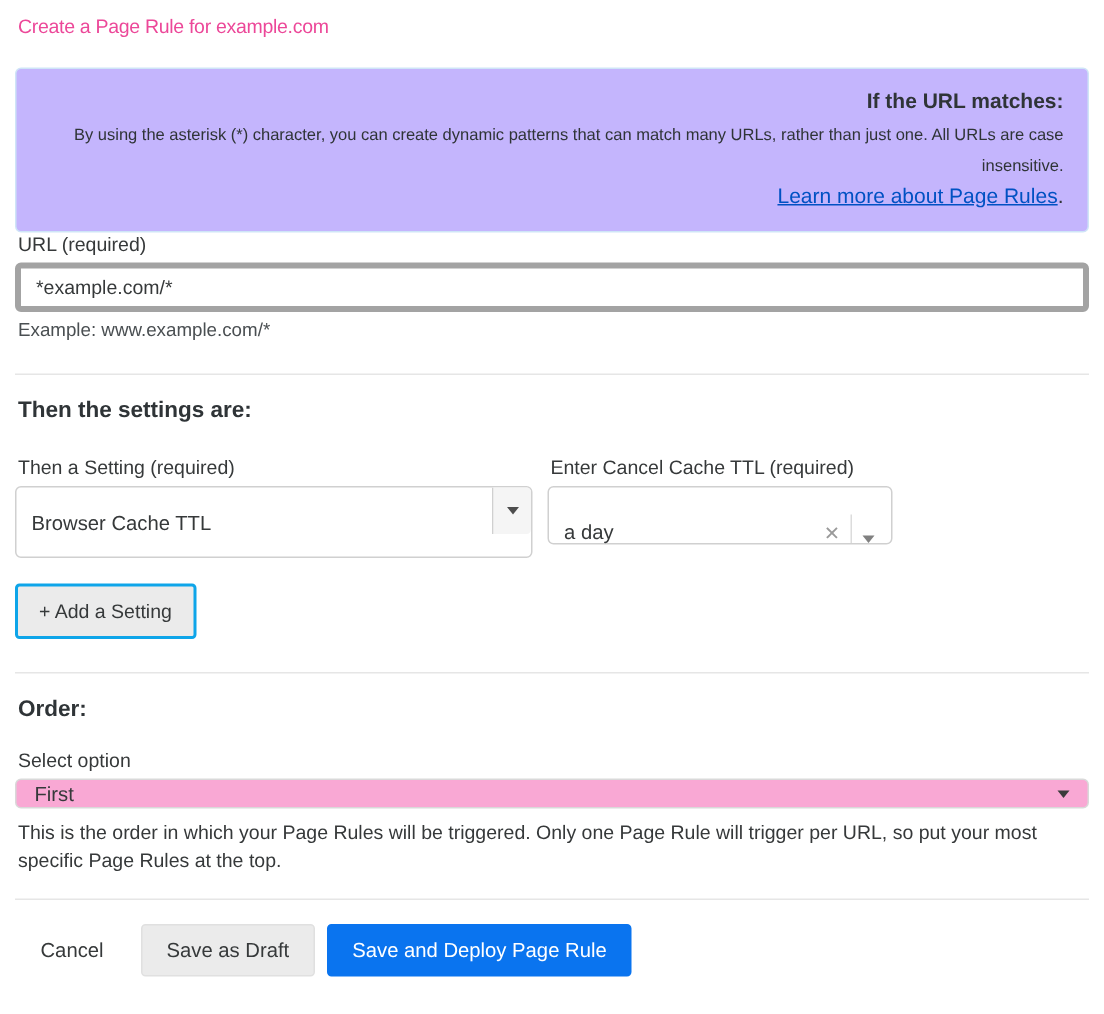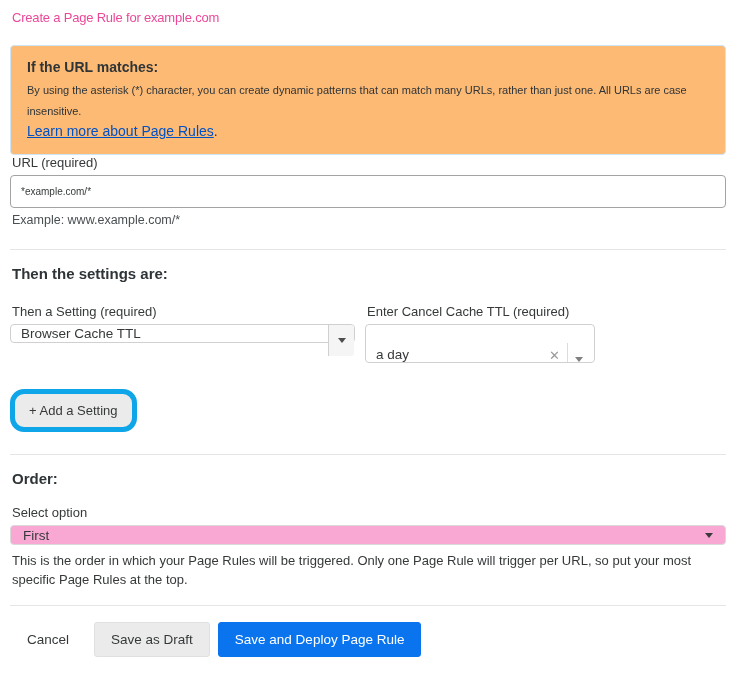--- a/index.html
+++ b/index.html
@@ -23,24 +23,25 @@
     font-size: 13px;
     font-weight: normal;
     color: #ec4899;
     margin: 10px 0 0 2px;
     letter-spacing: -0.2px;
   }
 
   
   .callout {
     margin-top: 20px;
-    background: #fdba74;
+    background: #c4b5fd;
     border: 1px solid #cfe5f7;
     border-radius: 4px;
     padding: 13px 16px 14px 16px;
+    text-align: right;
   }
   .callout-title {
     font-weight: bold;
     font-size: 14px;
     color: #2f3437;
     margin-bottom: 5px;
   }
   .callout-text {
     font-size: 11px;
     line-height: 21px;
@@ -62,24 +63,24 @@
   }
   .helper-text {
     font-size: 12.5px;
     color: #4a4f52;
     margin: 5px 0 0 2px;
   }
 
   .text-input {
     width: 100%;
     height: 33px;
-    border: 1px solid #a3a3a3;
+    border: 4px solid #a3a3a3;
     border-radius: 4px;
     padding: 0 10px;
-    font-size: 10px;
+    font-size: 13px;
     color: #36393a;
     font-family: "Liberation Sans", sans-serif;
     background: #fff;
     outline: none;
   }
   .url-block { }
 
   hr.sep {
     border: none;
     border-top: 1px solid #e6e6e6;
@@ -102,21 +103,21 @@
   .col-setting { width: 345px; }
   .col-ttl { width: 230px; margin-left: 10px; }
 
   .select-wrap {
     position: relative;
     width: 100%;
     height: 33px;
   }
   .select-box {
     width: 100%;
-    height: 19px;
+    height: 48px;
     border: 1px solid #d0d0d0;
     border-radius: 4px;
     background: #fff;
     display: flex;
     align-items: center;
     padding: 0 10px;
     font-size: 13.5px;
     color: #36393a;
   }
   .select-arrow-btn {
@@ -169,22 +170,22 @@
     margin-right: 7px;
     width: 0; height: 0;
     border-left: 4px solid transparent;
     border-right: 4px solid transparent;
     border-top: 5px solid #808080;
   }
 
   .add-setting-btn {
     margin-top: 26px;
     background: #ebebeb;
-    border: 5px solid #0ea5e9;
-    border-radius: 14px;
+    border: 2px solid #0ea5e9;
+    border-radius: 3px;
     font-size: 13px;
     color: #36393a;
     padding: 9px 14px;
     font-family: "Liberation Sans", sans-serif;
     cursor: pointer;
   }
 
   .order-select {
     position: relative;
     width: 100%;

